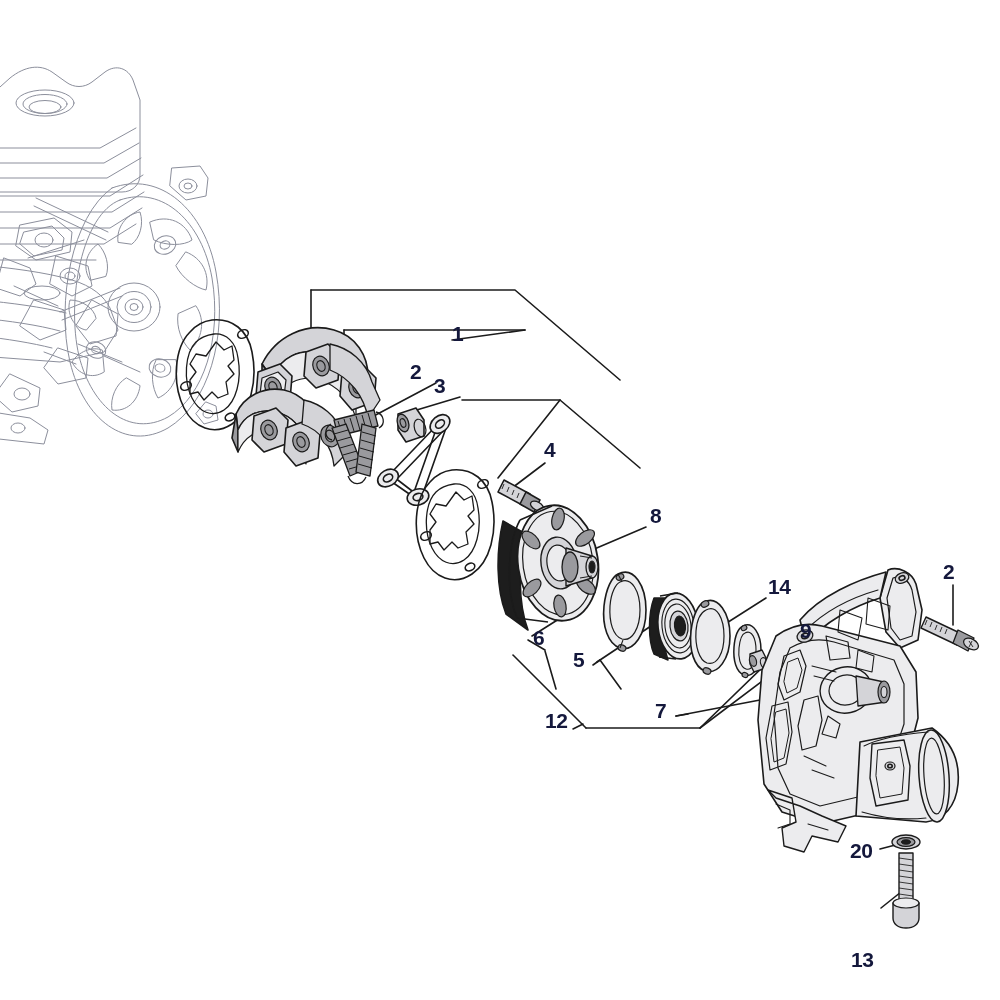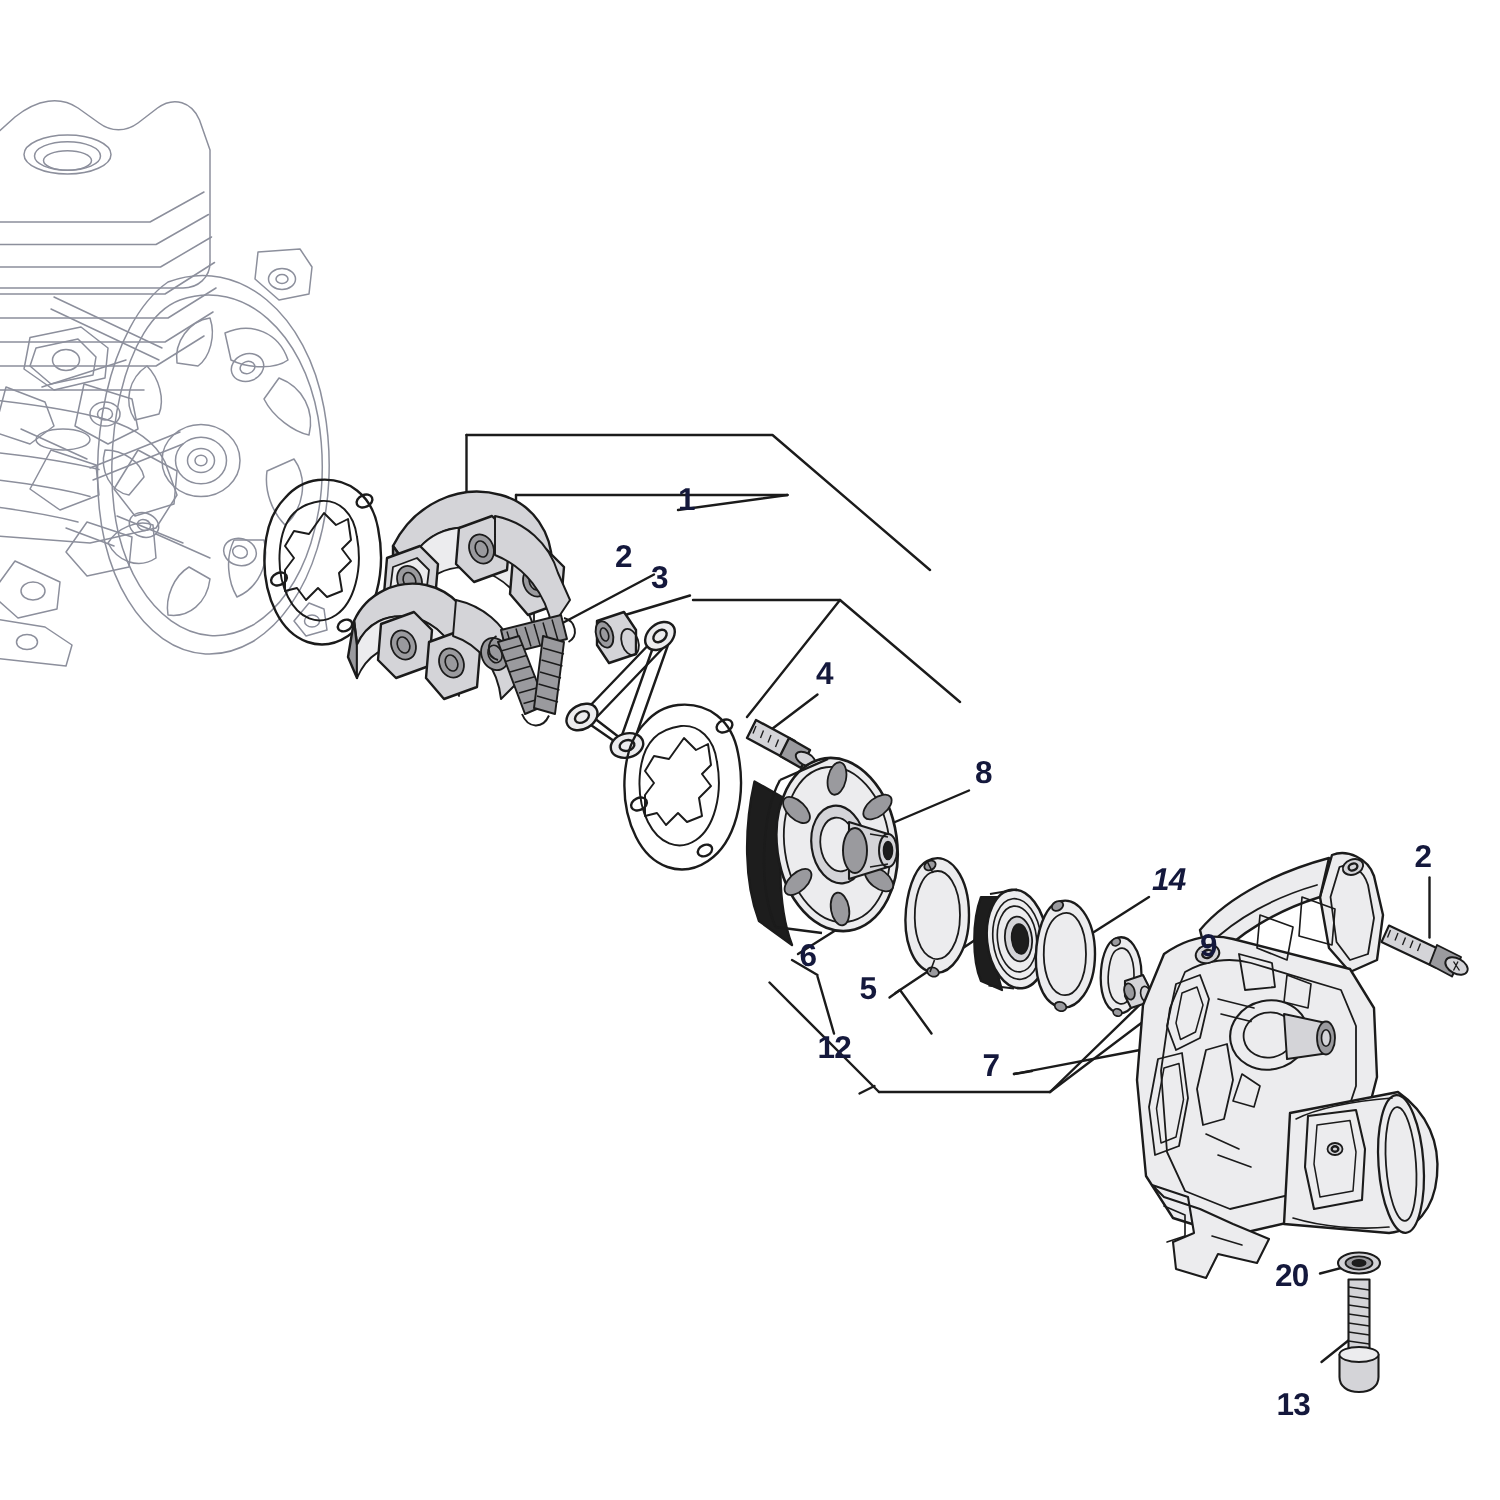--- a/index.html
+++ b/index.html
@@ -509,17 +509,17 @@
   <div class="callout" style="left:410px; top:361px;">2</div>
   <div class="callout" style="left:434px; top:375px;">3</div>
   <div class="callout" style="left:544px; top:439px;">4</div>
   <div class="callout" style="left:573px; top:649px;">5</div>
   <div class="callout" style="left:533px; top:627px;">6</div>
   <div class="callout" style="left:655px; top:700px;">7</div>
   <div class="callout" style="left:650px; top:505px;">8</div>
   <div class="callout" style="left:800px; top:620px;">9</div>
   <div class="callout" style="left:850px; top:840px;">20</div>
   <div class="callout" style="left:943px; top:561px;">2</div>
-  <div class="callout" style="left:545px; top:688px;">12</div>
-  <div class="callout" style="left:851px; top:926px;">13</div>
-  <div class="callout" style="left:768px; top:576px;font-style:italic;">14</div>
+  <div class="callout" style="left:545px; top:710px;">12</div>
+  <div class="callout" style="left:851px; top:949px;">13</div>
+  <div class="callout" style="left:768px; top:576px;">14</div>
 
 </div>
 
 </body></html>

